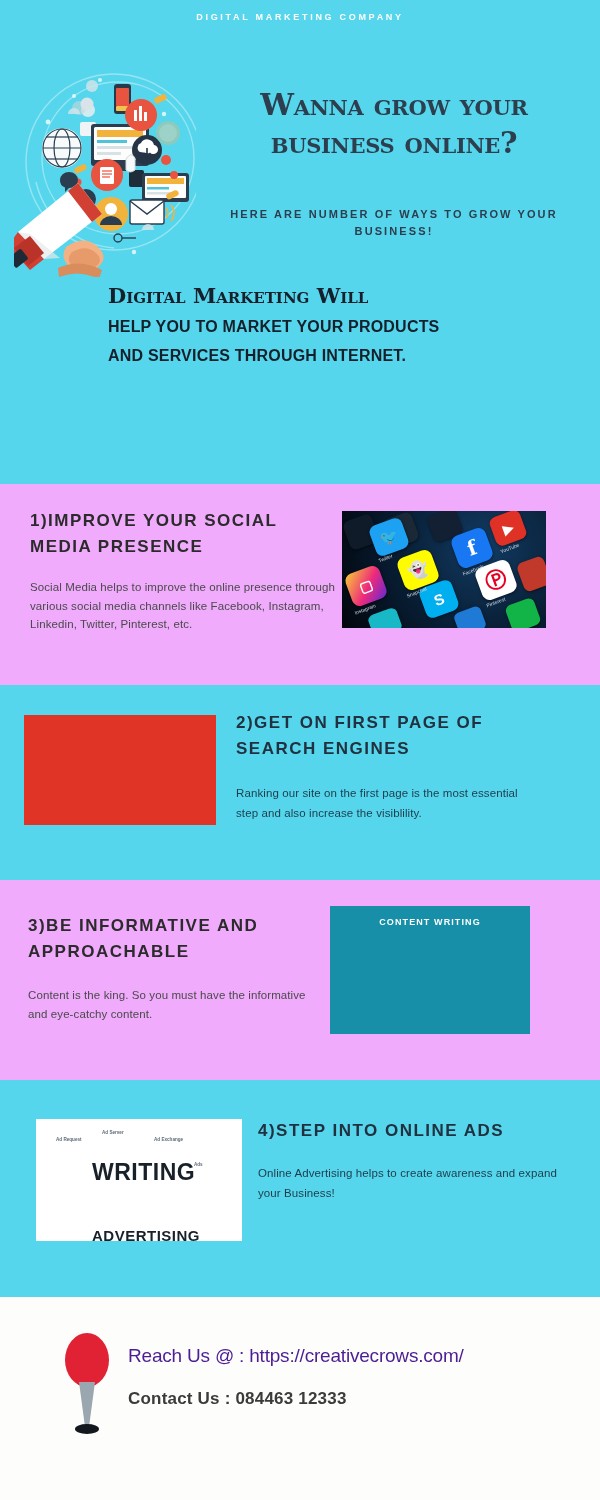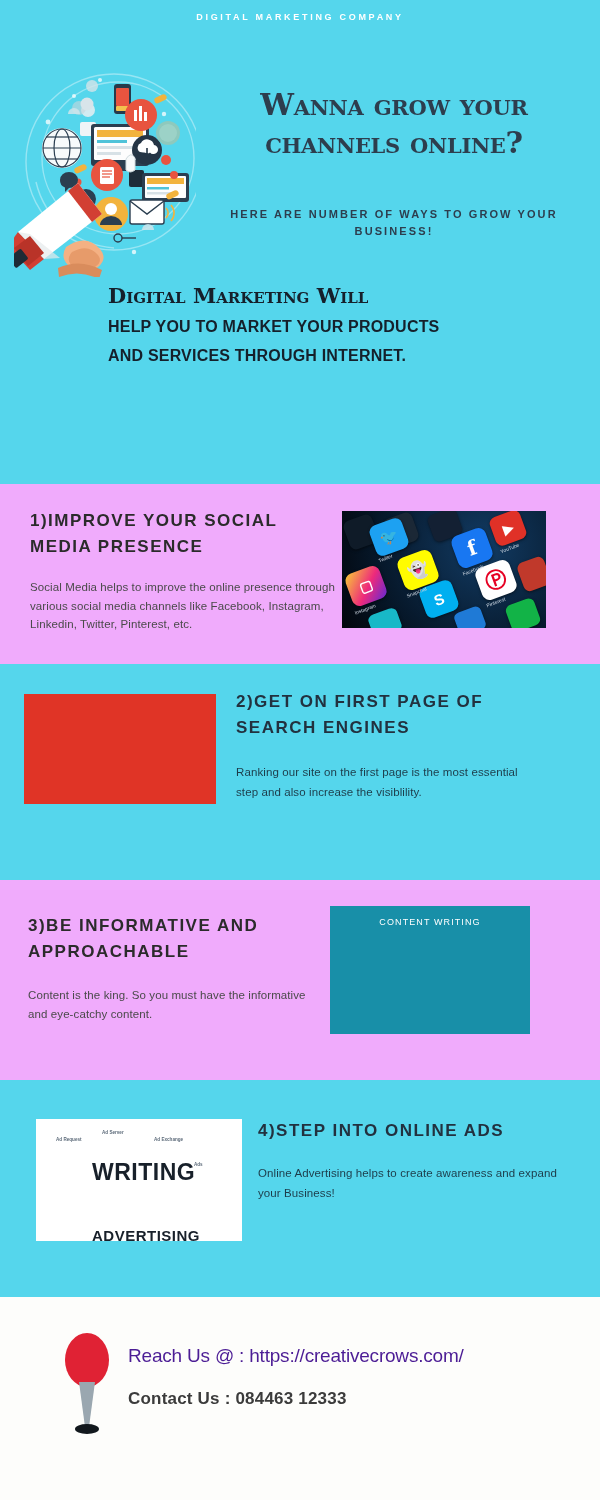--- a/index.html
+++ b/index.html
@@ -145,21 +145,21 @@
   }
 
   
   .seo-bg { position: absolute; inset: 0; background: #e03426; }
 
   
   .cw-bg { position: absolute; inset: 0; background: #188fa8; }
   .cw-title {
     position: absolute; left: 0; top: 11px; width: 100%;
     text-align: center; color: #ffffff;
-    font-size: 9px; font-weight: normal; letter-spacing: 1.1px;
+    font-size: 9px; font-weight: bold; letter-spacing: 1.1px;
   }
 
   
   .oa-bg { position: absolute; inset: 0; background: #ffffff; }
   .oa-word {
     position: absolute;
     font-family: "Liberation Sans", sans-serif;
     font-weight: bold;
     color: #18202a;
     letter-spacing: 0.5px;
@@ -314,21 +314,21 @@
           <rect x="-4" y="190" width="16" height="13" rx="2" transform="rotate(-38 4 196)" fill="#1e2b36"></rect>
           <path d="M52,185 q20,-14 34,2 q8,10 -2,18 q-14,11 -30,-2 q-8,-8 -2,-18 z" fill="#f4b183"></path>
           <path d="M58,190 q16,-9 26,3 q5,7 -3,12 q-12,8 -24,-2 q-5,-6 1,-13 z" fill="#e79b6a"></path>
           <path d="M44,206 q22,-10 44,2 l-3,9 q-20,-10 -40,-2 z" fill="#d98c5c"></path>
         </g>
       </svg>
     </div>
 
     <div class="hero-title">
       <div>Wanna grow your</div>
-      <div>channels online?</div>
+      <div>business online?</div>
     </div>
 
     <div class="hero-sub">HERE ARE NUMBER OF WAYS TO GROW YOUR BUSINESS!</div>
 
     <div class="hero-body">
       <div class="hero-body-l1">Digital Marketing Will</div>
       <div class="hero-body-l2">HELP YOU TO MARKET YOUR PRODUCTS</div>
       <div class="hero-body-l3">AND SERVICES THROUGH INTERNET.</div>
     </div>
   </div>
@@ -370,21 +370,21 @@
       <div class="app" style="left:28px; top:100px;width:30px;height:24px;background:#18b8c7;transform:rotate(-20deg);"></div>
       <div class="app-lbl" style="left:36px; top:44px;">Twitter</div>
       <div class="app-lbl" style="left:120px;top:56px;">Facebook</div>
       <div class="app-lbl" style="left:158px;top:34px;">YouTube</div>
       <div class="app-lbl" style="left:64px; top:78px;">Snapchat</div>
       <div class="app-lbl" style="left:12px; top:95px;">Instagram</div>
       <div class="app-lbl" style="left:144px;top:88px;">Pinterest</div>
     </div>
   </div>
 
-  <div class="section sec-cyan" style="top:664px;height:218px;">
+  <div class="section sec-cyan" style="top:685px;height:218px;">
     <div class="thumb" style="left:24px;top:30px;width:192px;height:110px;background:#e03426;">
       <div class="seo-bg"></div>
       <svg viewBox="0 0 192 110" width="192" height="110" aria-hidden="true">
 
         <rect x="78" y="22" width="66" height="13" rx="2" fill="#2f4f9e"></rect>
         <rect x="82" y="25" width="36" height="3" fill="#ffffff" opacity=".85"></rect>
         <rect x="78" y="33" width="66" height="34" rx="2" fill="#ffffff"></rect>
         <rect x="82" y="36" width="58" height="10" fill="#ea5b8e"></rect>
         <rect x="82" y="49" width="58" height="4" fill="#2f4f9e"></rect>
         <rect x="82" y="56" width="44" height="4" fill="#2f4f9e"></rect>

